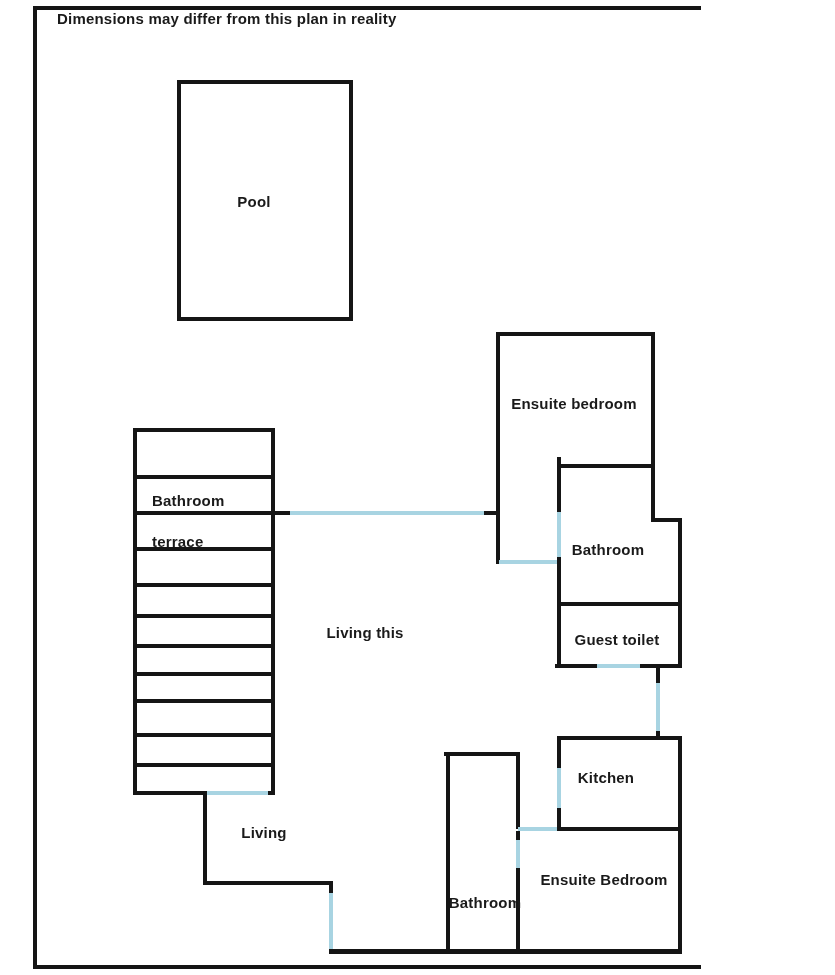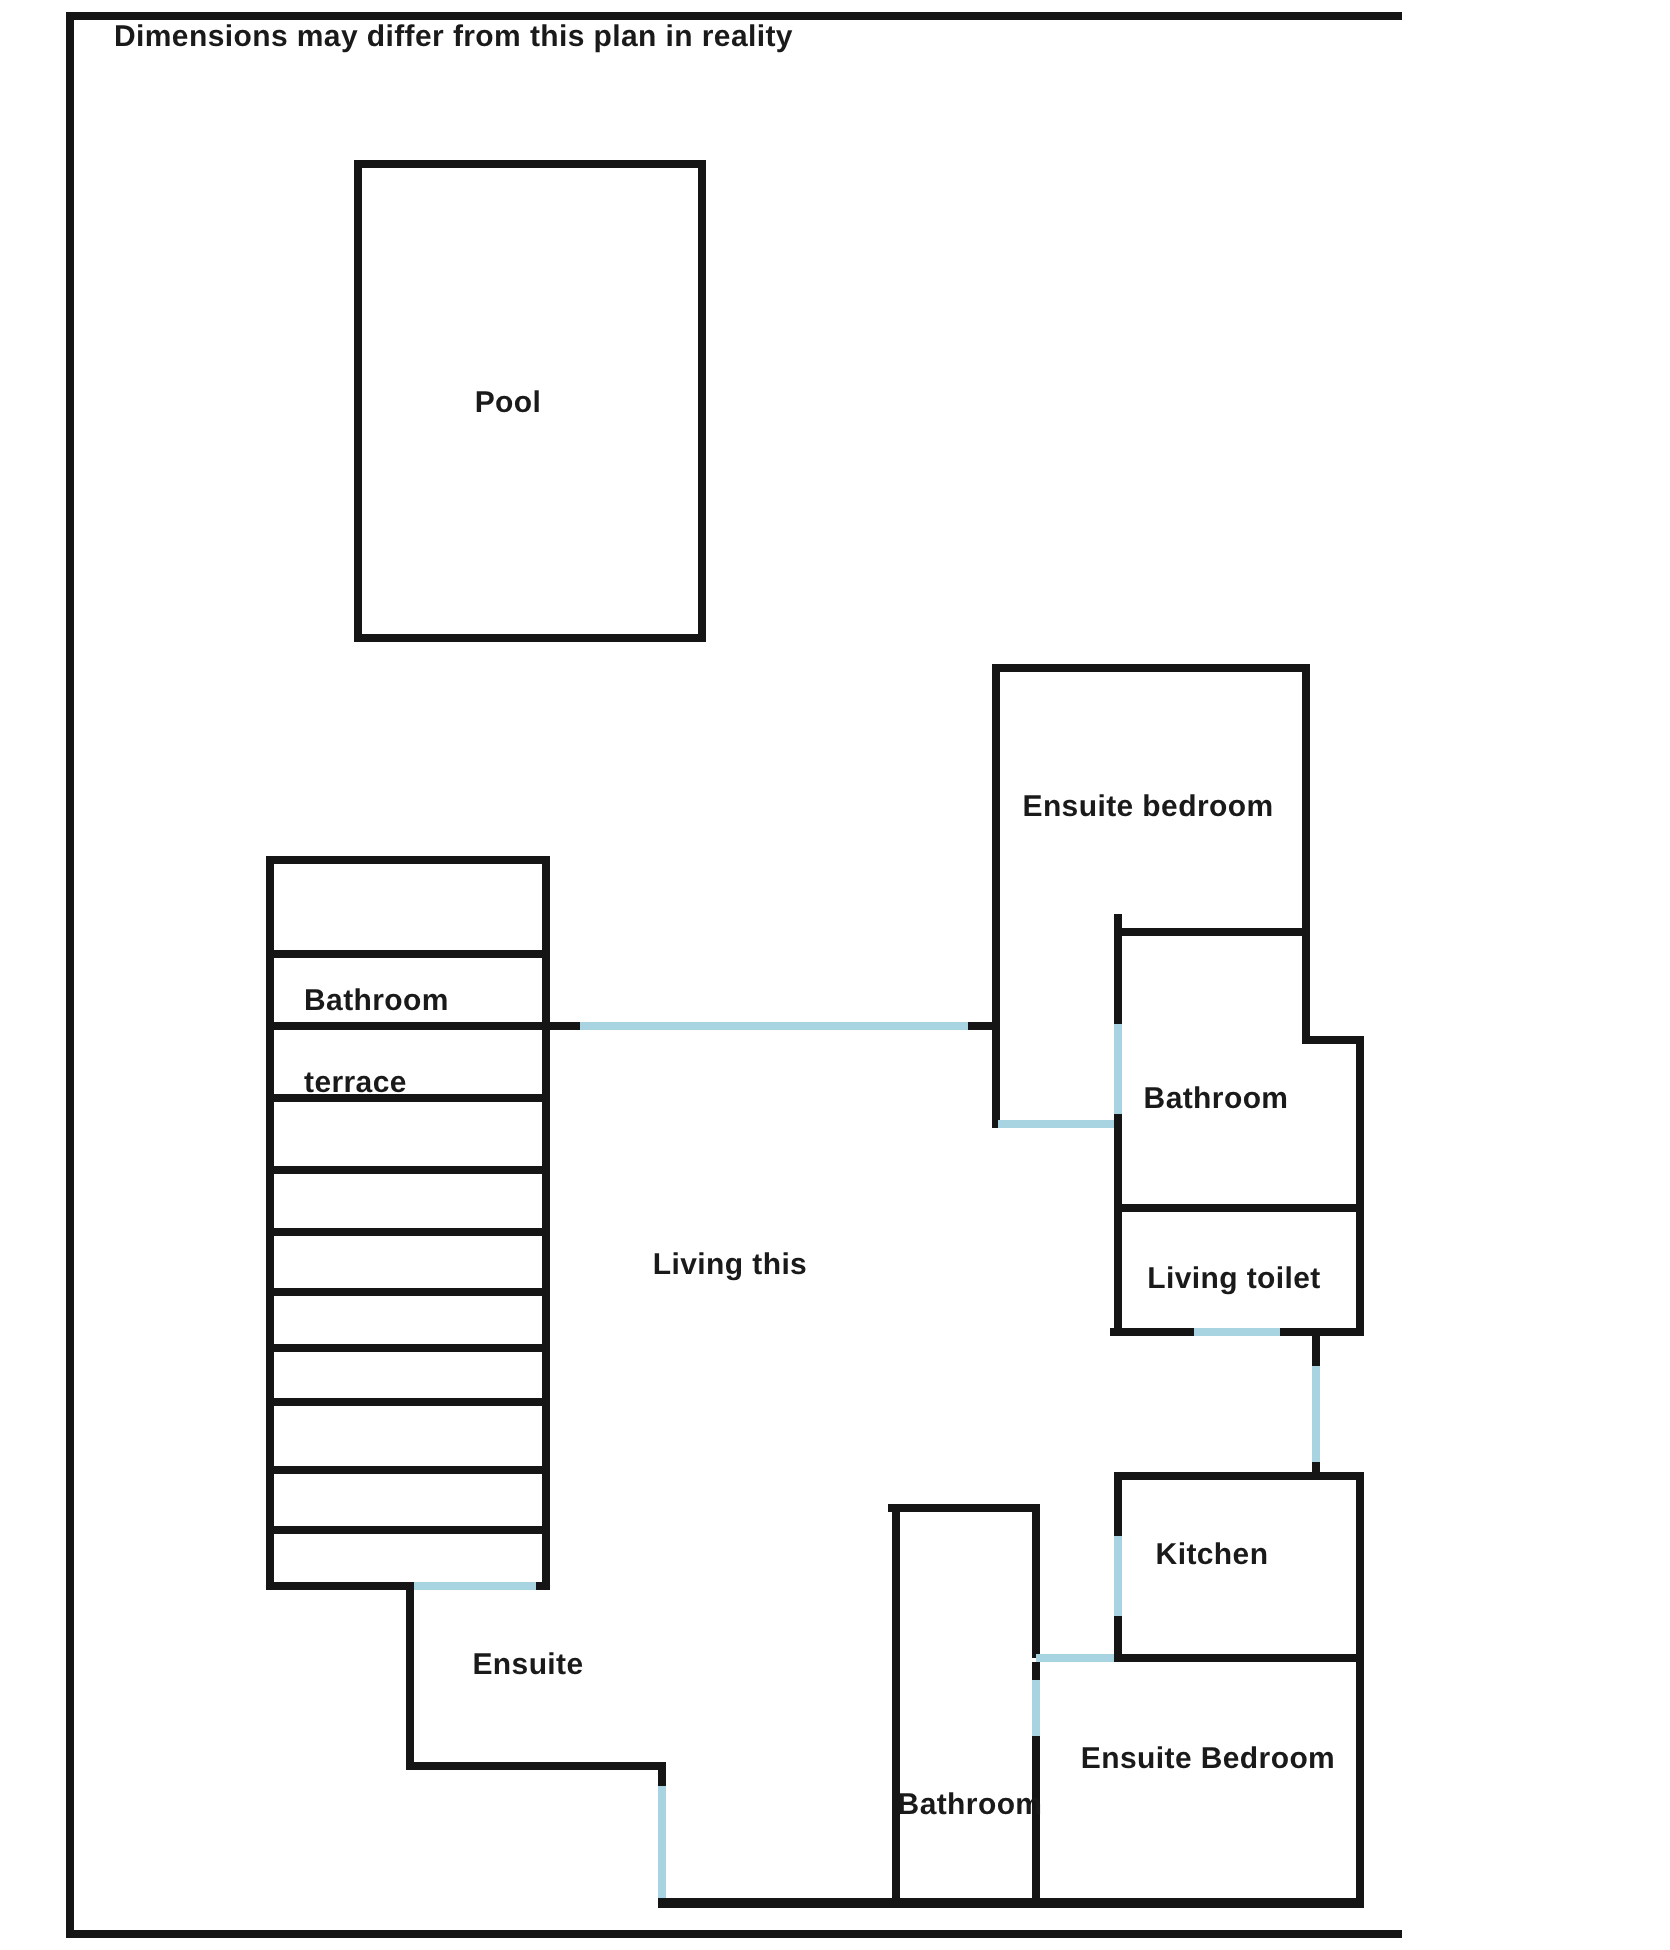--- a/index.html
+++ b/index.html
@@ -66,21 +66,21 @@
   <div class="wall" style="left:651px; top:518px; width:31px; height:4px;"></div>
   <div class="wall" style="left:678px; top:518px; width:4px; height:88px;"></div>
   <div class="wall" style="left:557px; top:602px; width:125px; height:4px;"></div>
   <div class="label center" style="left:608px; top:541px;">Bathroom</div>
 
   <div class="wall" style="left:557px; top:602px; width:4px; height:66px;"></div>
   <div class="wall" style="left:678px; top:602px; width:4px; height:66px;"></div>
   <div class="wall" style="left:555px; top:664px; width:42px; height:4px;"></div>
   <div class="door" style="left:597px; top:664px; width:43px; height:4px;"></div>
   <div class="wall" style="left:640px; top:664px; width:42px; height:4px;"></div>
-  <div class="label center" style="left:617px; top:631px;">Living toilet</div>
+  <div class="label center" style="left:617px; top:631px;">Guest toilet</div>
 
   <div class="wall" style="left:656px; top:666px; width:4px; height:17px;"></div>
   <div class="door" style="left:656px; top:683px; width:4px; height:48px;"></div>
   <div class="wall" style="left:656px; top:731px; width:4px; height:9px;"></div>
 
   <div class="wall" style="left:557px; top:736px; width:125px; height:4px;"></div>
   <div class="wall" style="left:557px; top:736px; width:4px; height:32px;"></div>
   <div class="door" style="left:557px; top:768px; width:4px; height:40px;"></div>
   <div class="wall" style="left:557px; top:808px; width:4px; height:23px;"></div>
   <div class="wall" style="left:678px; top:736px; width:4px; height:95px;"></div>
@@ -98,17 +98,17 @@
 
   <div class="wall" style="left:444px; top:752px; width:76px; height:4px;"></div>
   <div class="wall" style="left:446px; top:752px; width:4px; height:201px;"></div>
   <div class="wall" style="left:516px; top:752px; width:4px; height:77px;"></div>
   <div class="label center" style="left:485px; top:894px;">Bathroom</div>
 
   <div class="wall" style="left:203px; top:793px; width:4px; height:91px;"></div>
   <div class="wall" style="left:203px; top:881px; width:130px; height:4px;"></div>
   <div class="wall" style="left:329px; top:881px; width:4px; height:12px;"></div>
   <div class="door" style="left:329px; top:893px; width:4px; height:56px;"></div>
-  <div class="label center" style="left:264px; top:824px;">Ensuite</div>
+  <div class="label center" style="left:264px; top:824px;">Living</div>
 
   <div class="wall" style="left:329px; top:949px; width:353px; height:5px;"></div>
 
 </div>
 
 </body></html>

